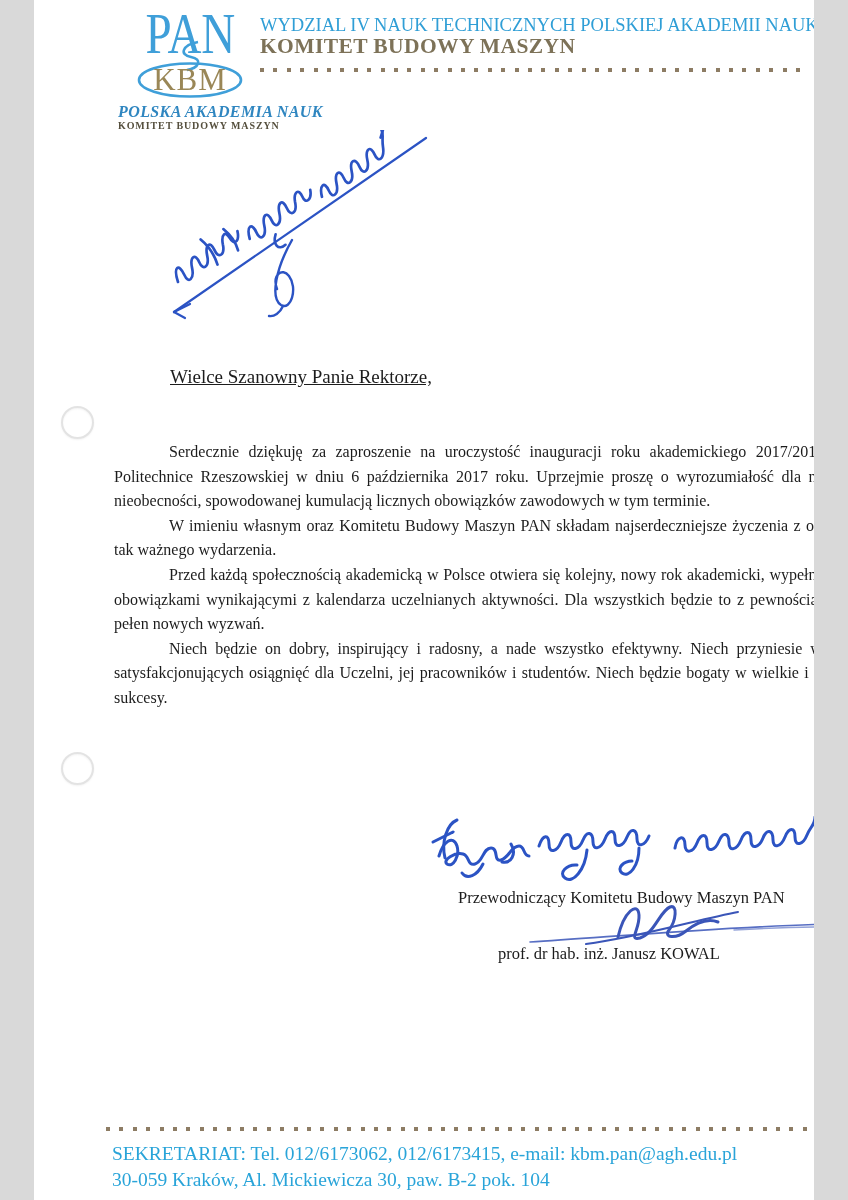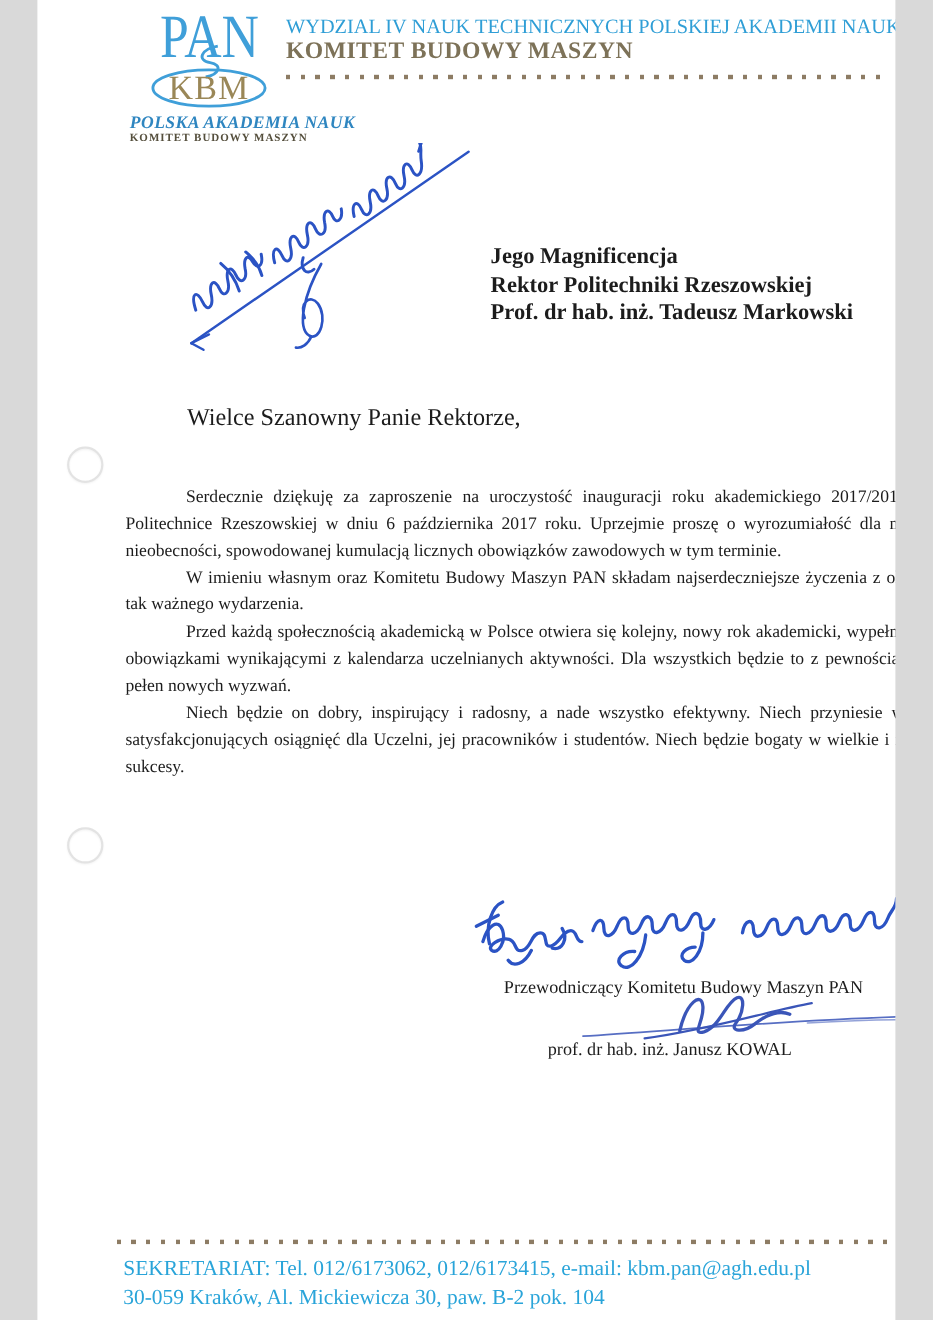--- a/index.html
+++ b/index.html
@@ -17,21 +17,21 @@
 
   .h-line1{left:226px;top:15px;font-size:18.5px;color:#2f9ed6;white-space:nowrap;}
   .h-line2{left:226px;top:34px;font-size:21.5px;font-weight:bold;color:#7d7258;letter-spacing:.4px;white-space:nowrap;}
 
   .dots{height:4px;background-image:repeating-linear-gradient(90deg,#8d7c64 0 4px,transparent 4px 13.4px);}
   .h-dots{left:226px;top:68px;width:549px;}
   .f-dots{left:72px;top:1127px;width:722px;}
 
   .dateline{right:30px;top:121px;font-size:20.5px;}
   .recipient{left:412px;top:221px;font-size:20.5px;font-weight:bold;line-height:25.5px;}
-  .salutation{left:136px;top:366px;font-size:22px;}
+  .salutation{left:136px;top:366px;font-size:19px;text-decoration:underline;}
 
   .body-text{left:80px;top:440px;width:731px;font-size:16px;line-height:24.6px;text-align:justify;}
   .body-text p{margin:0;text-indent:55px;}
 
   .closing-title{left:424px;top:888px;font-size:16.5px;white-space:nowrap;}
   .signer{left:464px;top:944px;font-size:16.5px;white-space:nowrap;}
 
   .footer-text{left:78px;top:1141px;font-size:19.5px;line-height:26px;color:#29a4d9;white-space:nowrap;}
 
   .punch{width:29px;height:29px;border-radius:50%;border:2px solid #e3e3e3;
@@ -80,25 +80,20 @@
       <path d="M274,8 L22,182"></path>
       <path d="M22,182 l16,-8"></path>
       <path d="M22,182 l11,6"></path>
     </g>
     <g class="ink" stroke-width="2.4">
       <path d="M140,110 c-16,28 -22,58 -11,65 c10,6 17,-17 8,-29 c-7,-9 -17,-1 -12,13"></path>
       <path d="M131,176 c-3,7 -9,11 -14,10"></path>
     </g>
   </svg>
 
-  <div class="abs recipient">
-    <div>Jego Magnificencja</div>
-    <div>Rektor Politechniki Rzeszowskiej</div>
-    <div>Prof. dr hab. inż. Tadeusz Markowski</div>
-  </div>
 
   <div class="abs salutation">Wielce Szanowny Panie Rektorze,</div>
 
   <div class="abs body-text">
     <p>Serdecznie dziękuję za zaproszenie na uroczystość inauguracji roku akademickiego 2017/2018 w Politechnice Rzeszowskiej w dniu 6 października 2017 roku. Uprzejmie proszę o wyrozumiałość dla mojej nieobecności, spowodowanej kumulacją licznych obowiązków zawodowych w tym terminie.</p>
     <p>W imieniu własnym oraz Komitetu Budowy Maszyn PAN składam najserdeczniejsze życzenia z okazji tak ważnego wydarzenia.</p>
     <p>Przed każdą społecznością akademicką w Polsce otwiera się kolejny, nowy rok akademicki, wypełniony obowiązkami wynikającymi z kalendarza uczelnianych aktywności. Dla wszystkich będzie to z pewnością rok pełen nowych wyzwań.</p>
     <p>Niech będzie on dobry, inspirujący i radosny, a nade wszystko efektywny. Niech przyniesie wiele satysfakcjonujących osiągnięć dla Uczelni, jej pracowników i studentów. Niech będzie bogaty w wielkie i małe sukcesy.</p>
   </div>
 

